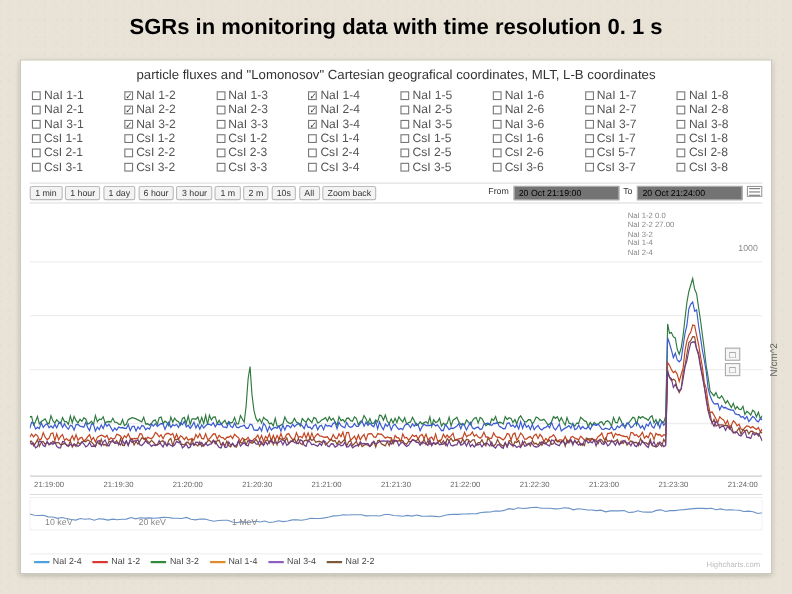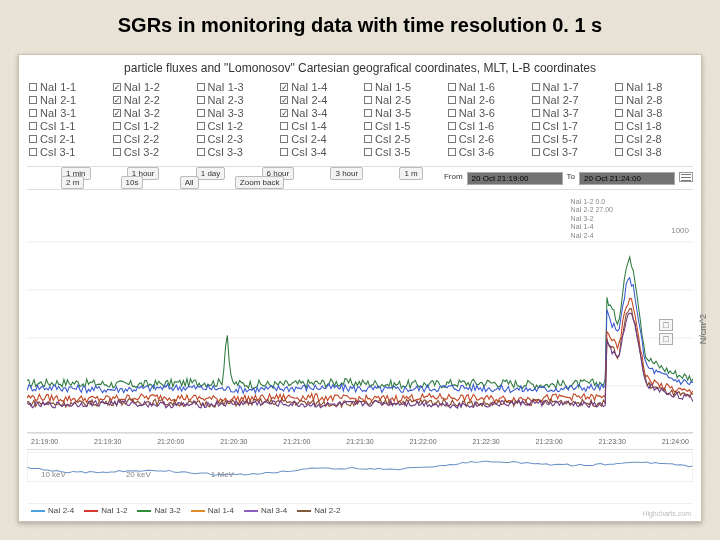--- a/index.html
+++ b/index.html
@@ -37,21 +37,21 @@
     padding: 2px 2px 4px 2px;
     font-size: 11px; color:#555;
   }
   .lg-item { display:flex; align-items:center; gap:3px; white-space:nowrap; }
   .cb { width:8px; height:8px; border:1px solid #777; display:inline-block; flex:0 0 8px; }
   .cb.on::after { content:"✓"; font-size:8px; line-height:7px; display:block; text-align:center; color:#333; }
   .toolbar {
     display:flex; align-items:center; gap:2px; font-size:8px; color:#333;
     border-top: 1px solid #ddd; border-bottom:1px solid #ddd; padding:2px 0;
   }
-  .tbtn { border:1px solid #bbb; background:#f3f3f3; padding:1px 4px; border-radius:2px;margin-left:34px; }
+  .tbtn { border:1px solid #bbb; background:#f3f3f3; padding:1px 4px; border-radius:2px; }
   .spacer { flex:1; }
   .from-to { display:flex; align-items:flex-start; gap:4px; }
   .inp { border:1px solid #aaa; padding:1px 4px; font-size:8px; width:96px; background:#737373; }
   .hamb { width:14px; height:10px; border:1px solid #999; position:relative; }
   .hamb::before, .hamb::after, .hamb span {
     content:""; position:absolute; left:1px; right:1px; height:1px; background:#777;
   }
   .hamb::before { top:1px; } .hamb span { top:4px; } .hamb::after { top:7px; }
 
   .chart-main { position:relative; flex: 1 1 auto; min-height:160px; }

